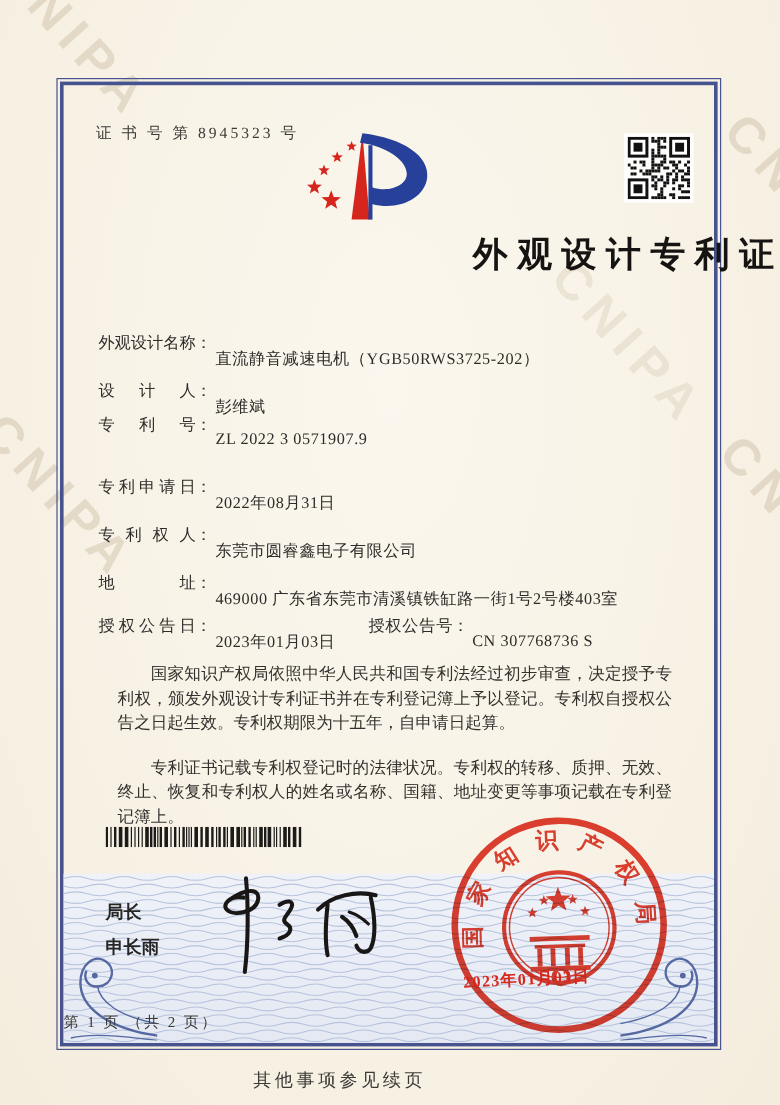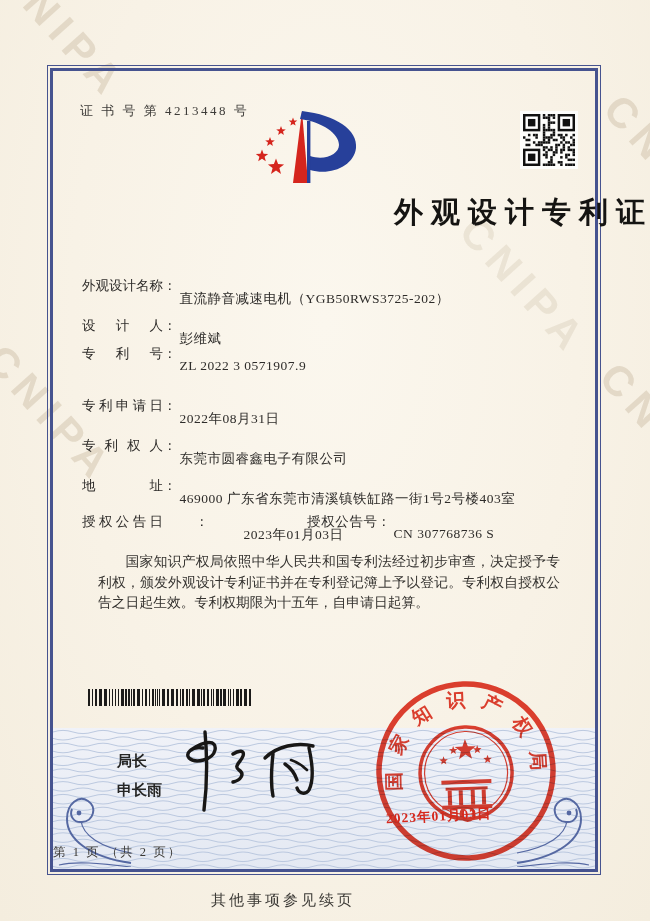--- a/index.html
+++ b/index.html
@@ -61,21 +61,20 @@
   }
   .waves { position:absolute; left:0; top:0; width:542px; height:141px; }
   .flourish { position:absolute; bottom:2px; width:78px; height:84px; }
   .fl-left { left:2px; }
   .fl-right { right:2px; transform:scaleX(-1); }
   .officer {
     position:absolute; left:35px; top:18px;
     font-family:"Liberation Sans","DejaVu Sans",sans-serif;
     font-weight:700; font-size:15px; color:#262625; line-height:29px;
     z-index:2;
-    margin-left:29px;
   }
   .signature { position:absolute; left:108px; top:-4px; width:170px; height:100px; z-index:2; }
   .page-no {
     position:absolute; left:0; top:116px; width:542px; 
     font-size:12.5px; letter-spacing:2px; color:#3a3834; z-index:2;
   }
   
   .seal { position:absolute; left:371px; top:676px; width:190px; height:190px;
           opacity:0.93; mix-blend-mode:multiply; transform:rotate(-2deg); z-index:3; }
   .seal-date {
@@ -95,21 +94,21 @@
 <div class="page">
 
   <div class="wm wm1">CNIPA</div>
   <div class="wm wm2">CNIPA</div>
   <div class="wm wm3">CNIPA</div>
   <div class="wm wm4">CNIPA</div>
   <div class="wm wm5">CNIPA</div>
 
   <div class="frame"></div>
 
-  <div class="cert-no">证 书 号 第 4213448 号</div>
+  <div class="cert-no">证 书 号 第 8945323 号</div>
 
   <div class="qr"><svg id="qrsvg" width="52" height="52" viewBox="0 0 21 21">
         <rect x="8" y="0" width="1" height="1" fill="#111"></rect>
         <rect x="10" y="0" width="1" height="1" fill="#111"></rect>
         <rect x="11" y="0" width="1" height="1" fill="#111"></rect>
         <rect x="12" y="0" width="1" height="1" fill="#111"></rect>
         <rect x="8" y="1" width="1" height="1" fill="#111"></rect>
         <rect x="9" y="1" width="1" height="1" fill="#111"></rect>
         <rect x="10" y="1" width="1" height="1" fill="#111"></rect>
         <rect x="12" y="1" width="1" height="1" fill="#111"></rect>
@@ -271,34 +270,35 @@
     <div class="frow r5">
       <span class="flabel">专利权人</span>
         <span>：</span>
         <span class="fvalue">东莞市圆睿鑫电子有限公司</span>
     </div>
     <div class="frow r6">
       <span class="flabel">地址</span>
         <span>：</span>
         <span class="fvalue">469000 广东省东莞市清溪镇铁缸路一街1号2号楼403室</span>
     </div>
-    <div class="frow r7" style="width:494px;gap:32px;">
+    <div class="frow r7" style="width:494px;">
       <span class="flabel">授权公告日</span>
         <span>：</span>
         <span class="fvalue">2023年01月03日</span>
       <span class="fgroup2">
         <span class="flabel">授权公告号</span>
           <span>：</span>
           <span class="fvalue">CN 307768736 S</span>
       </span>
     </div>
   </div>
 
   <div class="paras">
     <p>国家知识产权局依照中华人民共和国专利法经过初步审查，决定授予专利权，颁发外观设计专利证书并在专利登记簿上予以登记。专利权自授权公告之日起生效。专利权期限为十五年，自申请日起算。</p>
+    <p>专利证书记载专利权登记时的法律状况。专利权的转移、质押、无效、终止、恢复和专利权人的姓名或名称、国籍、地址变更等事项记载在专利登记簿上。</p>
   </div>
 
   <svg class="barcode" id="barcodesvg" viewBox="0 0 166 17" preserveAspectRatio="none">
       <rect x="0" y="0" width="2" height="17" fill="#1c1b1a"></rect>
       <rect x="4" y="0" width="1" height="17" fill="#1c1b1a"></rect>
       <rect x="7" y="0" width="2" height="17" fill="#1c1b1a"></rect>
       <rect x="11" y="0" width="3" height="17" fill="#1c1b1a"></rect>
       <rect x="16" y="0" width="3" height="17" fill="#1c1b1a"></rect>
       <rect x="21" y="0" width="1" height="17" fill="#1c1b1a"></rect>
       <rect x="24" y="0" width="1" height="17" fill="#1c1b1a"></rect>

